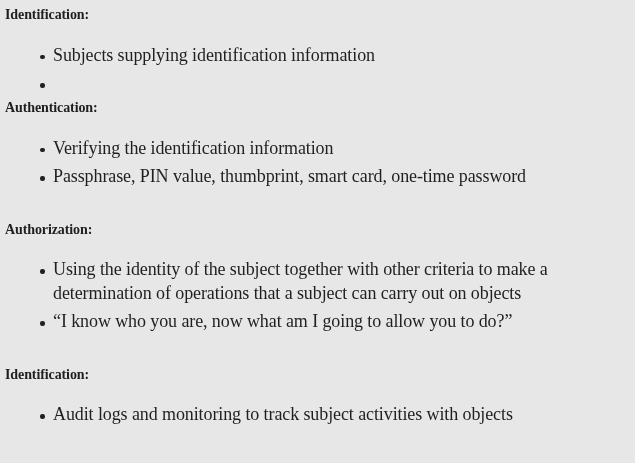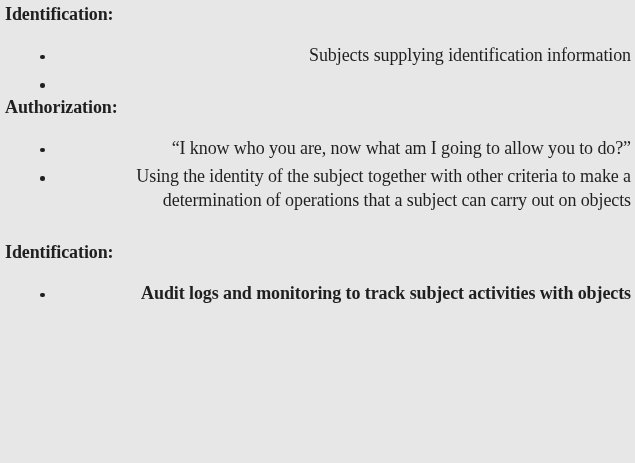--- a/index.html
+++ b/index.html
@@ -13,75 +13,87 @@
     font-family: "Liberation Serif", "DejaVu Serif", serif;
     font-size: 18px;
     line-height: 23.5px;
     letter-spacing: -0.1px;
   }
   .content {
     padding: 3px 4px 0 5px;
   }
   .section-heading {
     margin: 0;
-    font-size: 18px;
+    font-size: 14px;
     font-weight: 700;
     line-height: 23.5px;
   }
   ul.bullet-list {
     list-style: none;
     margin: 17px 0 29px 0;
     padding: 0 0 0 48px;
   }
   ul.bullet-list li {
     position: relative;
     margin: 0 0 5px 0;
-    text-align: right;
   }
   ul.bullet-list li:last-child { margin-bottom: 0; }
   .bullet-marker {
     position: absolute;
     left: -13px;
     top: 11px;
     width: 4.5px;
     height: 4.5px;
     border-radius: 50%;
     background: #1f1f1f;
   }
-  section:last-child ul.bullet-list { margin-bottom: 0; font-weight: bold; }
+  section:last-child ul.bullet-list { margin-bottom: 0; }
 </style>
 </head>
 <body style="background: rgb(232, 231, 231); color: rgb(31, 31, 31);">
 
 <main class="content">
 
   <section>
     <h3 class="section-heading">Identification:</h3>
     <ul class="bullet-list">
       <li>
         <span class="bullet-marker"></span>
         <span>Subjects supplying identification information</span>
       </li>
       <li>
         <span class="bullet-marker"></span>
       </li>
     </ul>
   </section>
 
+  <section>
+    <h3 class="section-heading">Authentication:</h3>
+    <ul class="bullet-list">
+      <li>
+        <span class="bullet-marker"></span>
+        <span>Verifying the identification information</span>
+      </li>
+      <li>
+        <span class="bullet-marker"></span>
+        <span>Passphrase, PIN value, thumbprint, smart card, one-time password</span>
+      </li>
+    </ul>
+  </section>
 
   <section>
     <h3 class="section-heading">Authorization:</h3>
     <ul class="bullet-list">
       <li>
         <span class="bullet-marker"></span>
-        <span>“I know who you are, now what am I going to allow you to do?”</span>
+        <span>Using the identity of the subject together with other criteria to make a determination of operations that a subject can carry out on objects</span>
       </li>
       <li>
         <span class="bullet-marker"></span>
-        <span>Using the identity of the subject together with other criteria to make a determination of operations that a subject can carry out on objects</span>
+        <span>“I know who you are, now what am I going to allow you to do?”</span>
       </li>
     </ul>
   </section>
 
   <section>
     <h3 class="section-heading">Identification:</h3>
     <ul class="bullet-list">
       <li>
         <span class="bullet-marker"></span>
         <span>Audit logs and monitoring to track subject activities with objects</span>

